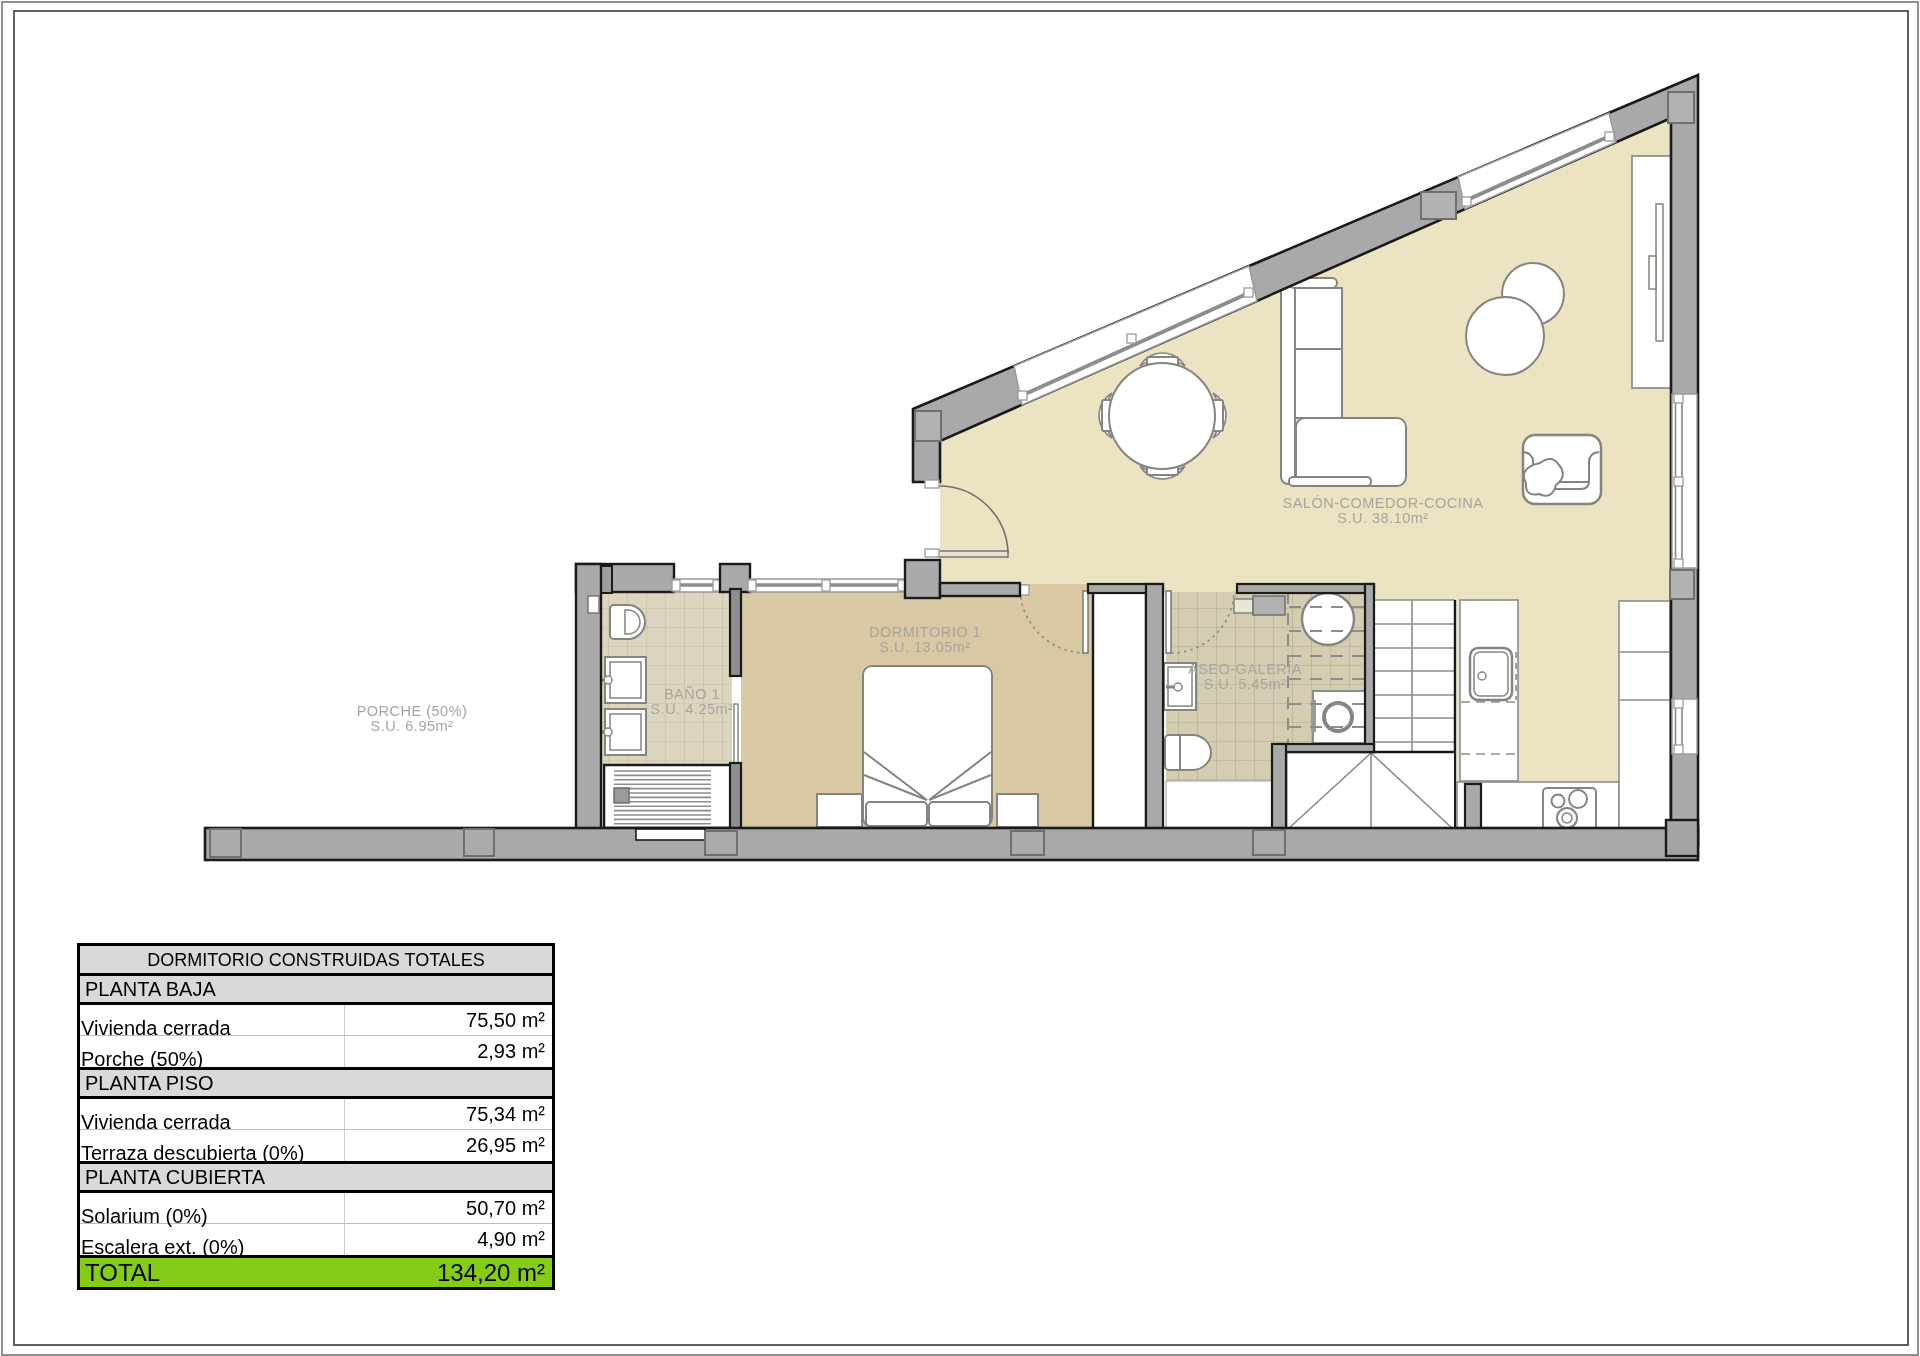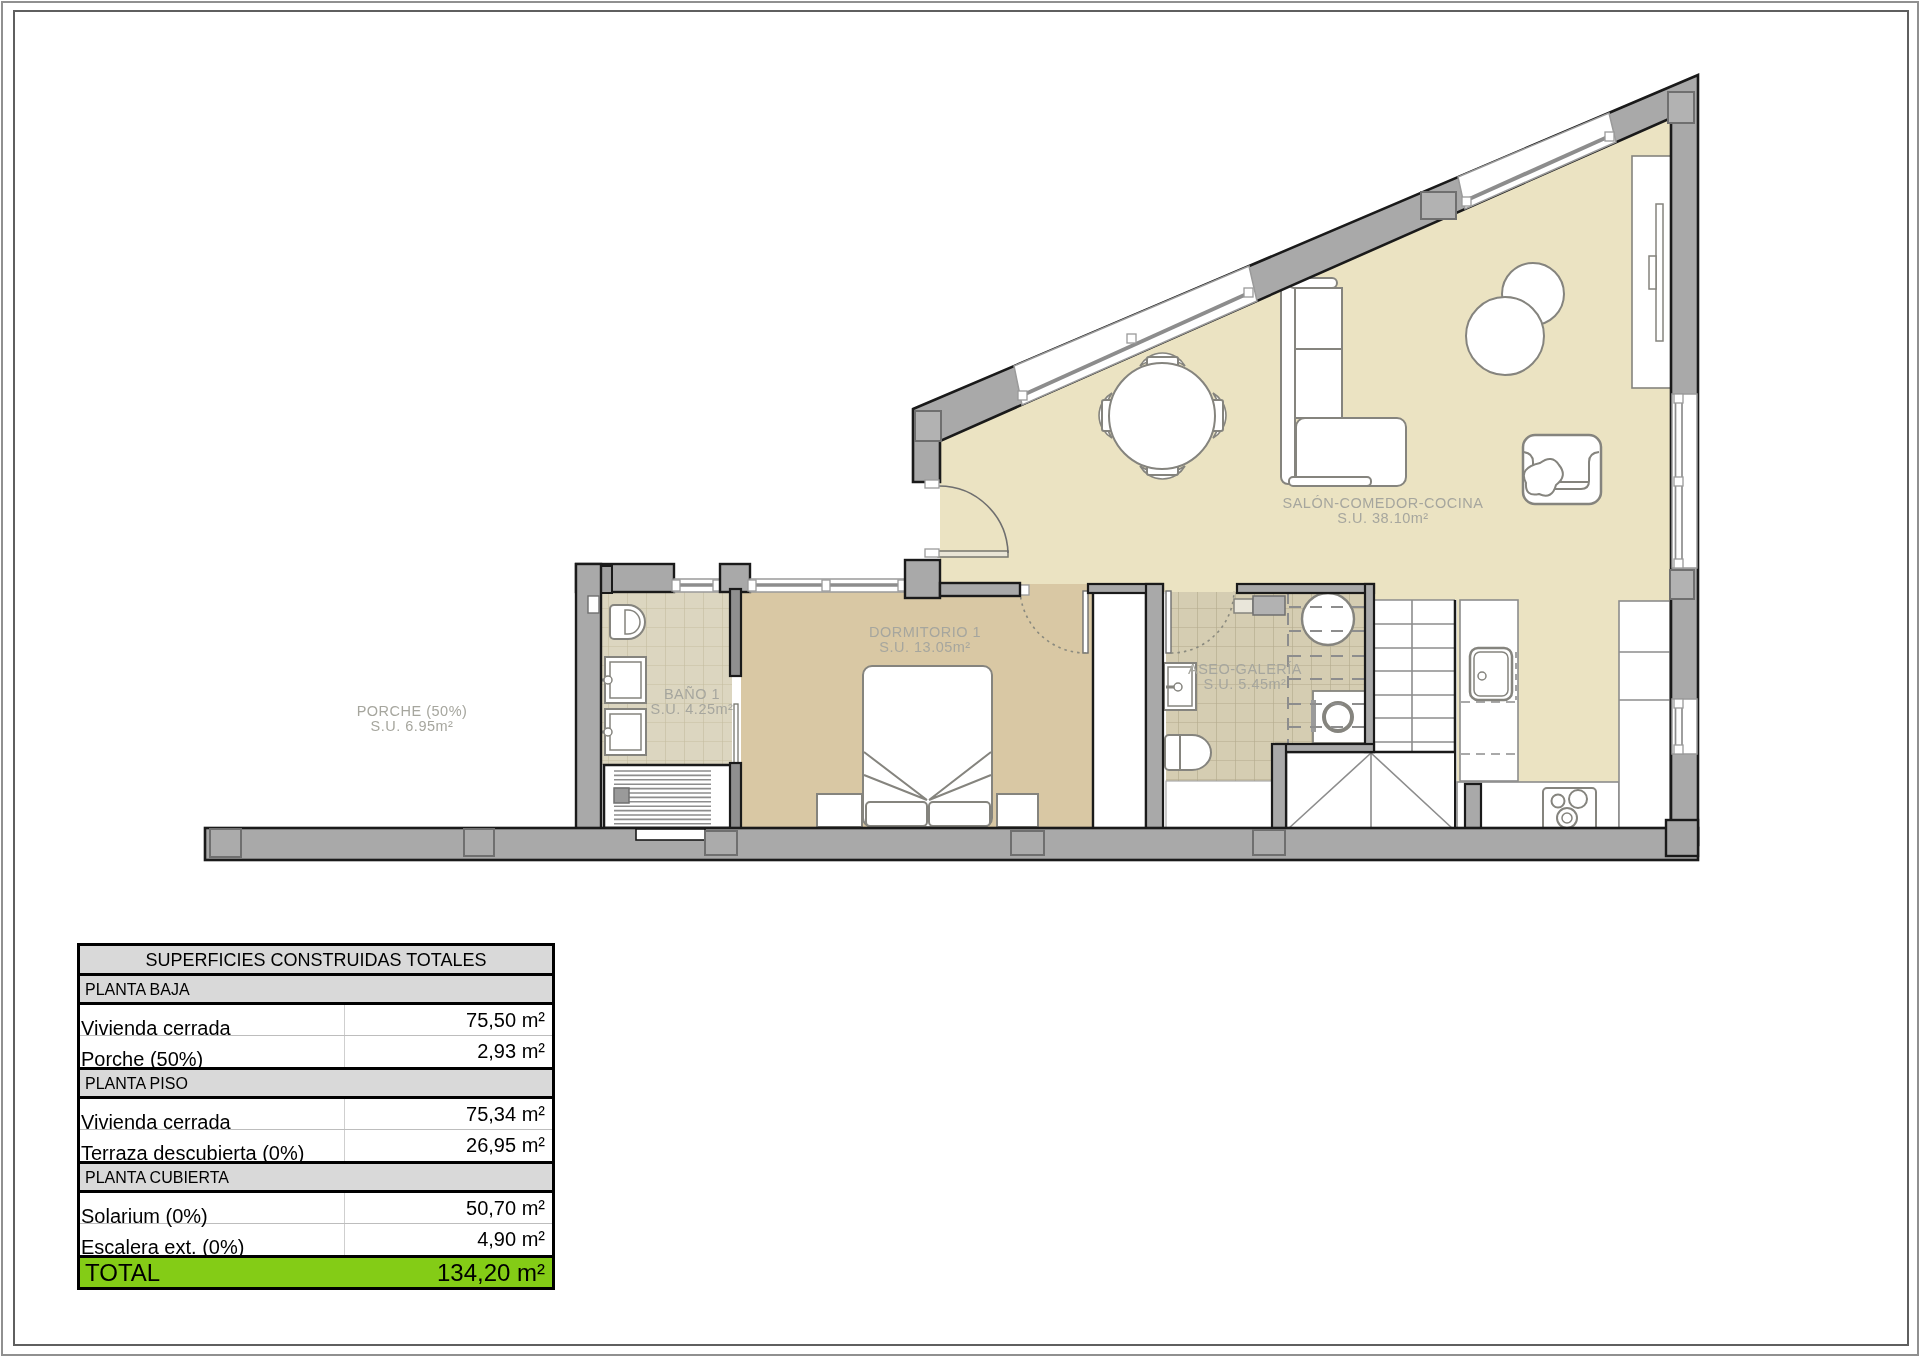--- a/index.html
+++ b/index.html
@@ -1,19 +1,19 @@
 <!DOCTYPE html>
 <html><head><meta charset="utf-8">
 <style>
 html,body{margin:0;padding:0;background:#ffffff;width:1920px;height:1356px;overflow:hidden;
 font-family:"Liberation Sans",sans-serif;}
 #stage{position:absolute;left:0;top:0;width:1920px;height:1116px;}
 .tbl{position:absolute;left:77px;top:943px;width:472px;border:3px solid #000;background:#fff;color:#000;}
 .tt{height:27px;line-height:28px;background:#d9d9d9;text-align:center;font-size:18px;border-bottom:3px solid #000;}
-.th{height:26px;line-height:27px;background:#d9d9d9;font-size:16px;padding-left:5px;border-bottom:3px solid #000;}
+.th{height:26px;line-height:27px;background:#d9d9d9;font-size:20px;padding-left:5px;border-bottom:3px solid #000;}
 .tr{height:30px;line-height:31px;font-size:20px;position:relative;border-bottom:1px solid #bdbdbd;}
 .tr .l{position:absolute;left:1px;margin-top:8px;}
 .tr .v{position:absolute;right:7px;}
 .tr .d{position:absolute;left:264px;top:0;bottom:0;width:1px;background:#cfcfcf;}
 .tr.last{border-bottom:3px solid #000;height:31px;}
 .ttot{height:29px;line-height:30px;background:#84cc16;font-size:24px;position:relative;}
 .ttot .l{position:absolute;left:5px;}
 .ttot .v{position:absolute;right:7px;}
 </style></head>
 <body>
@@ -320,21 +320,21 @@
 
 <text x="1245" y="674" text-anchor="middle" font-size="14.5" letter-spacing="0.5" fill="#a6a69e">ASEO-GALERÍA</text>
 <text x="1245" y="689" text-anchor="middle" font-size="14.5" letter-spacing="0.5" fill="#a6a69e">S.U. 5.45m²</text>
 
 <text x="412" y="716" text-anchor="middle" font-size="14.5" letter-spacing="0.5" fill="#a6a69e">PORCHE (50%)</text>
 <text x="412" y="731" text-anchor="middle" font-size="14.5" letter-spacing="0.5" fill="#a6a69e">S.U. 6.95m²</text>
 </svg>
 
 <div class="tbl">
 
-<div class="tt">SUPERFICIES CONSTRUIDAS TOTALES</div>
+<div class="tt">DORMITORIO CONSTRUIDAS TOTALES</div>
 
 <div class="th">PLANTA BAJA</div>
 
 <div class="tr">
         <span class="l">Vivienda cerrada</span>
         <span class="d"></span>
         <span class="v">75,50 m²</span>
       </div>
 
 <div class="tr last">

